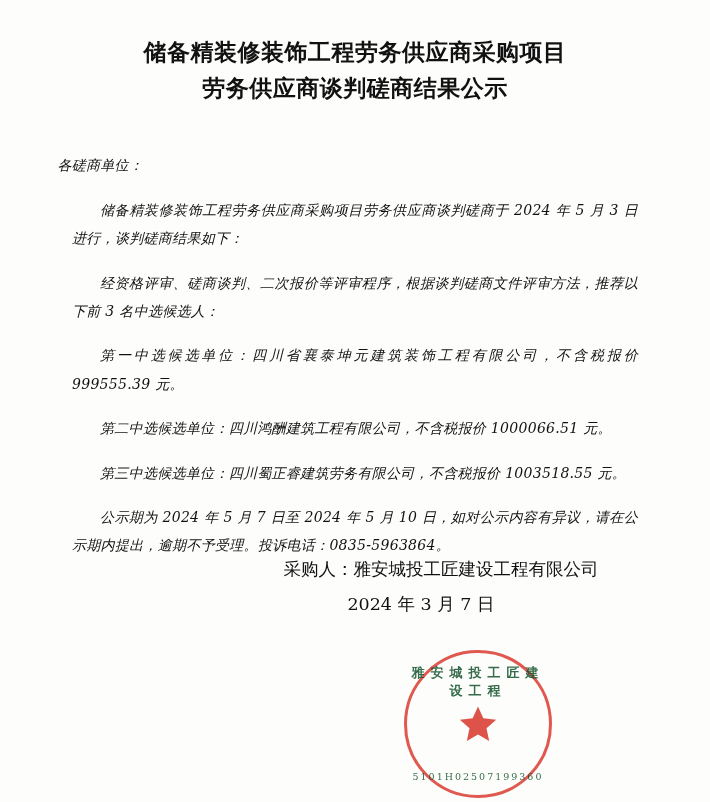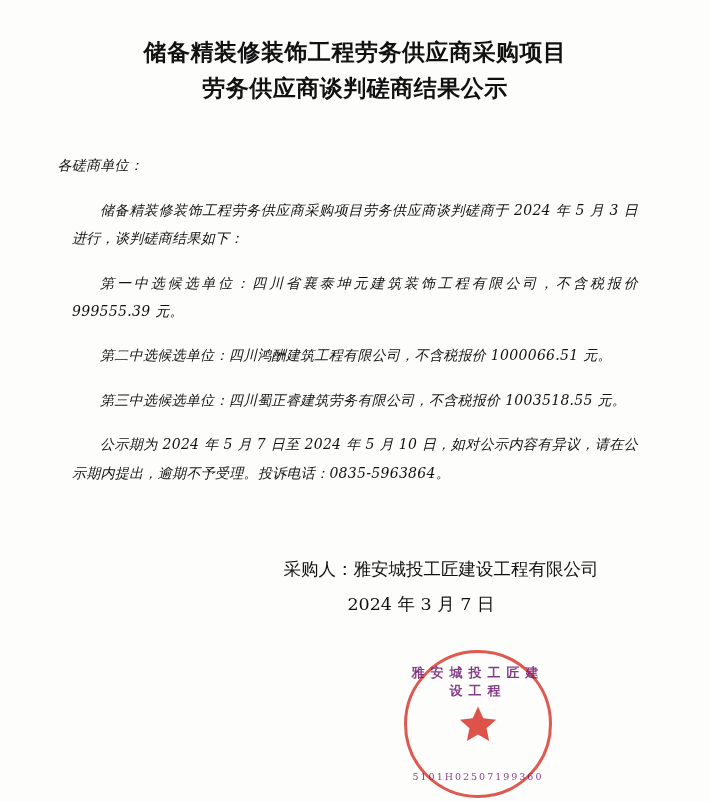--- a/index.html
+++ b/index.html
@@ -100,21 +100,21 @@
     width: 100%;
     height: 100%;
     display: block;
   }
   .seal-top-text,
   .seal-bottom-text {
     position: absolute;
     left: 0;
     width: 100%;
     text-align: center;
-    color: #701a75;
+    color: #14532d;
     opacity: 0.85;
     font-family: "DejaVu Serif", "Liberation Serif", serif;
   }
   .seal-top-text {
     top: 14px;
     font-size: 13px;
     letter-spacing: 6px;
     font-weight: bold;
   }
   .seal-bottom-text {
@@ -130,20 +130,21 @@
 <div class="page">
 
   <div class="title">
     <span class="title-line">储备精装修装饰工程劳务供应商采购项目</span>
     <span class="title-line">劳务供应商谈判磋商结果公示</span>
   </div>
 
   <div class="body-block">
     <p class="salutation">各磋商单位：</p>
     <p class="para">储备精装修装饰工程劳务供应商采购项目劳务供应商谈判磋商于 2024 年 5 月 3 日进行，谈判磋商结果如下：</p>
+    <p class="para">经资格评审、磋商谈判、二次报价等评审程序，根据谈判磋商文件评审方法，推荐以下前 3 名中选候选人：</p>
     <p class="para">第一中选候选单位：四川省襄泰坤元建筑装饰工程有限公司，不含税报价 999555.39 元。</p>
     <p class="para">第二中选候选单位：四川鸿酬建筑工程有限公司，不含税报价 1000066.51 元。</p>
     <p class="para">第三中选候选单位：四川蜀正睿建筑劳务有限公司，不含税报价 1003518.55 元。</p>
     <p class="para">公示期为 2024 年 5 月 7 日至 2024 年 5 月 10 日，如对公示内容有异议，请在公示期内提出，逾期不予受理。投诉电话：0835-5963864。</p>
   </div>
 
   <div class="seal">
     <div class="seal-ring"></div>
     <div class="seal-top-text">雅安城投工匠建设工程</div>
     <div class="seal-star">

